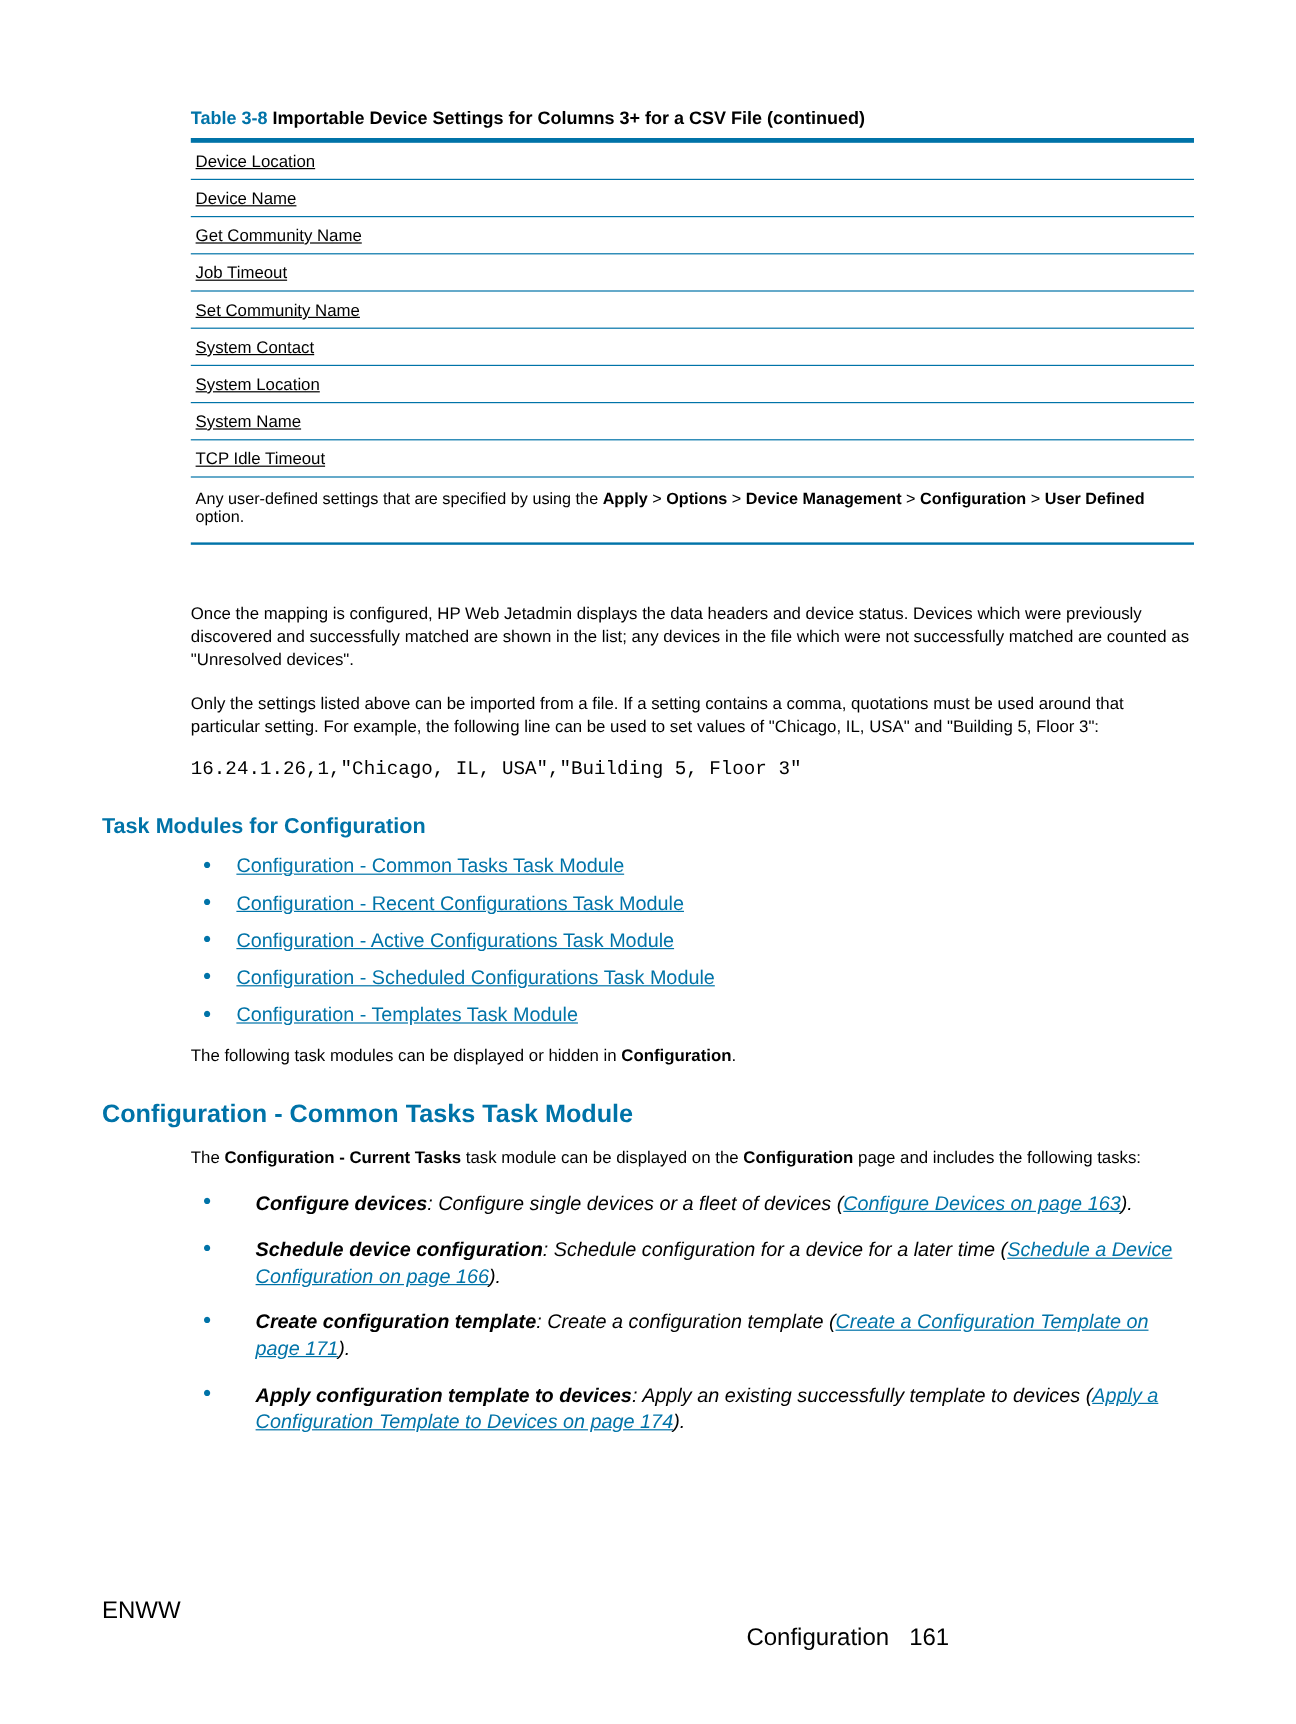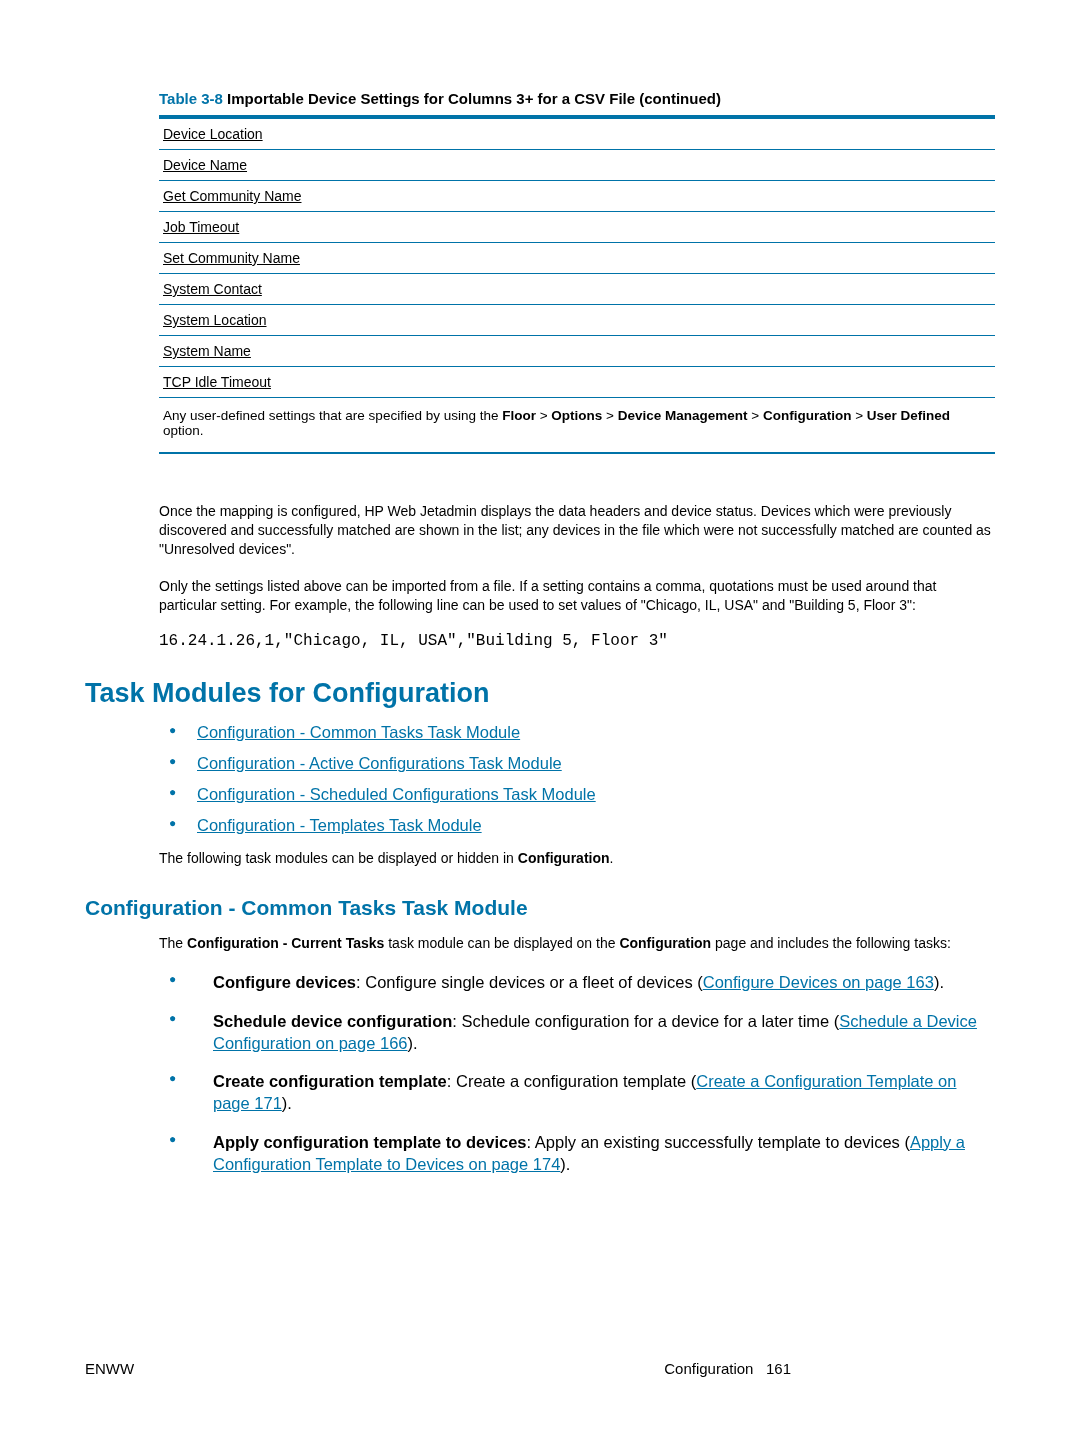--- a/index.html
+++ b/index.html
@@ -49,21 +49,21 @@
     width: 836px;
   }
   .first-after-table { margin-top: 48px; }
   .code {
     font-family: "Courier New", monospace;
     font-size: 16px;
     margin: 0 0 28px 74px;
   }
   h1.section {
     color: #0073a8;
-    font-size: 27px;
+    font-size: 18px;
     font-weight: bold;
     margin: 0 0 14px 0;
   }
   h2.subsection {
     color: #0073a8;
     font-size: 21px;
     font-weight: bold;
     margin: 28px 0 14px 0;
   }
   ul.link-list {
@@ -75,20 +75,21 @@
     position: relative;
     padding-left: 38px;
     margin: 0 0 12px 0;
     font-size: 16.5px;
   }
   ul.bullet-list {
     list-style: none;
     padding: 0;
     margin: 0 0 14px 74px;
     width: 836px;
+    font-style: italic;
   }
   ul.bullet-list li {
     position: relative;
     padding-left: 54px;
     margin: 0 0 16px 0;
     font-size: 16.5px;
     line-height: 1.35;
   }
   ul.link-list li::before,
   ul.bullet-list li::before {
@@ -103,21 +104,22 @@
     color: #0073a8;
     text-decoration: underline;
   }
   .footer {
     position: absolute;
     bottom: 60px;
     left: 85px;
     right: 85px;
     display: flex;
     justify-content: space-between;
-    font-size: 15px;
+    font-size: 20px;
+    flex-direction: column;
   }
   .footer-right { margin-left: auto; }
   b { font-weight: bold; }
 </style>
 </head>
 <body>
 
 <div class="page">
 
   <div class="table-caption">
@@ -128,32 +130,33 @@
     <div class="tbl-row">Device Location</div>
     <div class="tbl-row">Device Name</div>
     <div class="tbl-row">Get Community Name</div>
     <div class="tbl-row">Job Timeout</div>
     <div class="tbl-row">Set Community Name</div>
     <div class="tbl-row">System Contact</div>
     <div class="tbl-row">System Location</div>
     <div class="tbl-row">System Name</div>
     <div class="tbl-row">TCP Idle Timeout</div>
     <div class="tbl-note">
-      <span>Any user-defined settings that are specified by using the </span><b>Floor</b><span> &gt; </span><b>Options</b><span> &gt; </span><b>Device Management</b><span> &gt; </span><b>Configuration</b><span> &gt; </span><b>User Defined</b><span> option.</span>
+      <span>Any user-defined settings that are specified by using the </span><b>Apply</b><span> &gt; </span><b>Options</b><span> &gt; </span><b>Device Management</b><span> &gt; </span><b>Configuration</b><span> &gt; </span><b>User Defined</b><span> option.</span>
     </div>
   </div>
 
   <p class="para first-after-table">Once the mapping is configured, HP Web Jetadmin displays the data headers and device status. Devices which were previously discovered and successfully matched are shown in the list; any devices in the file which were not successfully matched are counted as "Unresolved devices".</p>
   <p class="para">Only the settings listed above can be imported from a file. If a setting contains a comma, quotations must be used around that particular setting. For example, the following line can be used to set values of "Chicago, IL, USA" and "Building 5, Floor 3":</p>
   <div class="code">16.24.1.26,1,"Chicago, IL, USA","Building 5, Floor 3"</div>
 
   <h1 class="section">Task Modules for Configuration</h1>
 
   <ul class="link-list">
     <li><a href="#" class="doclink">Configuration - Common Tasks Task Module</a></li>
+    <li><a href="#" class="doclink">Configuration - Recent Configurations Task Module</a></li>
     <li><a href="#" class="doclink">Configuration - Active Configurations Task Module</a></li>
     <li><a href="#" class="doclink">Configuration - Scheduled Configurations Task Module</a></li>
     <li><a href="#" class="doclink">Configuration - Templates Task Module</a></li>
   </ul>
 
   <p class="para">
     <span>The following task modules can be displayed or hidden in </span><b>Configuration</b><span>.</span>
   </p>
 
   <h2 class="subsection">Configuration - Common Tasks Task Module</h2>

